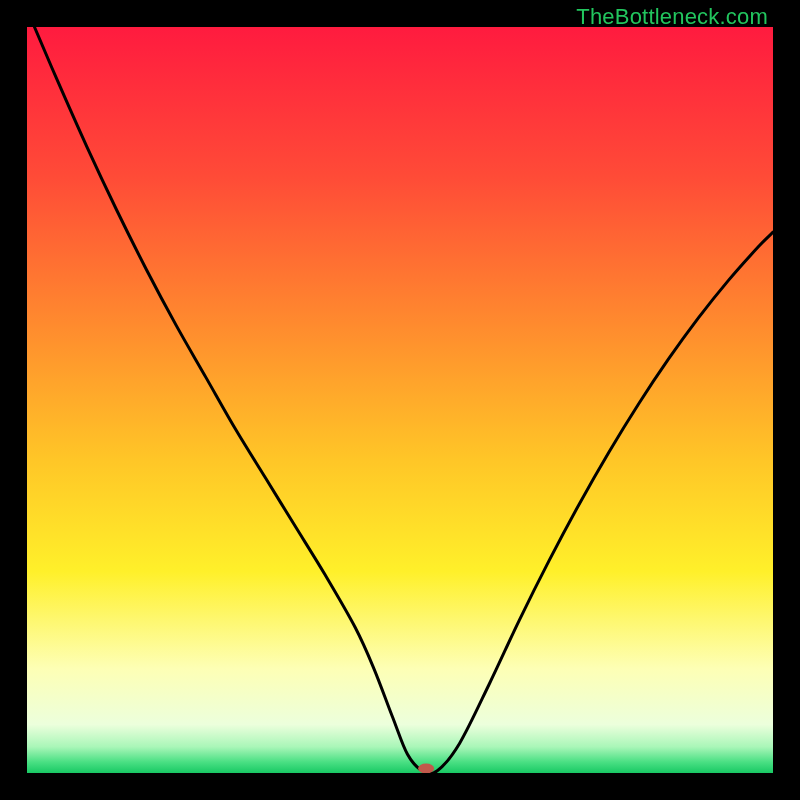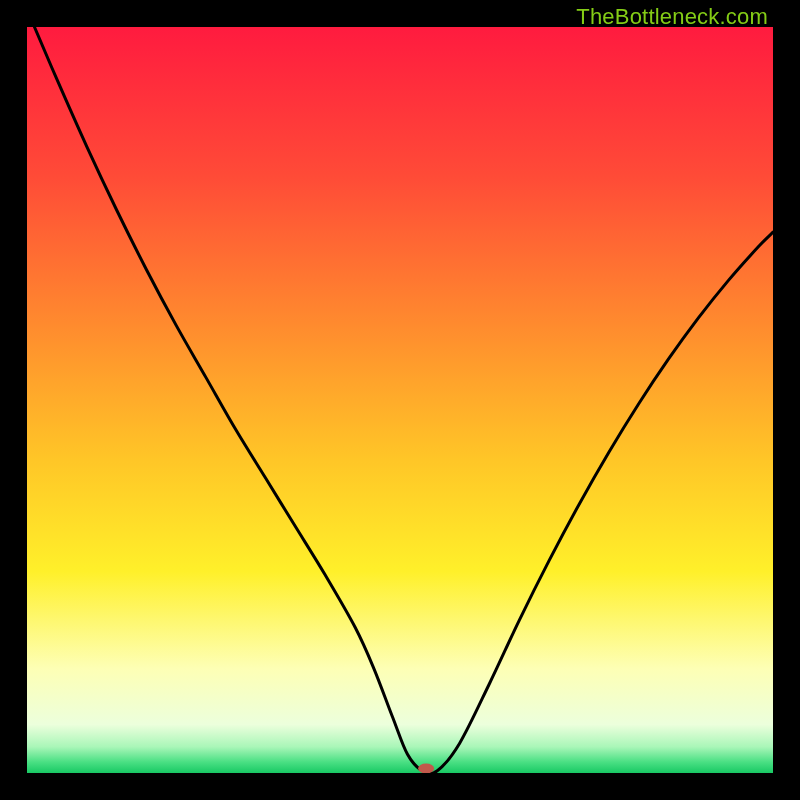--- a/index.html
+++ b/index.html
@@ -22,21 +22,21 @@
     left: 27px;
     top: 27px;
     width: 746px;
     height: 746px;
     overflow: hidden;
   }
   .watermark {
     position: absolute;
     top: 4px;
     right: 32px;
-    color: #84cc16;
+    color: #22c55e;
     font-size: 22px;
     font-weight: 500;
     letter-spacing: 0.2px;
     z-index: 5;
   }
   svg {
     display: block;
   }
 </style>
 </head>

